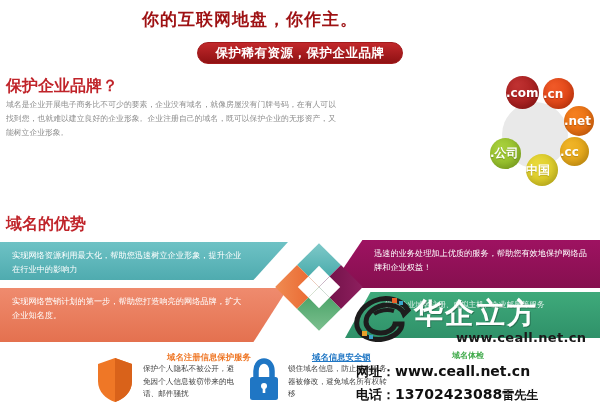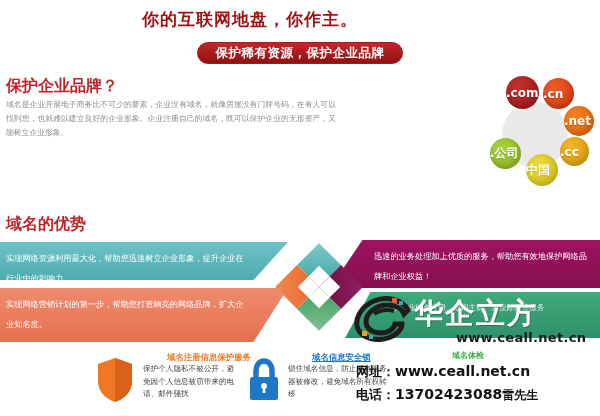--- a/index.html
+++ b/index.html
@@ -64,22 +64,22 @@
   #b-cn  { left: 69px;  top: 2px;   width: 31px; height: 31px; background: radial-gradient(circle at 34% 28%, #f05a28, #d8380c); }
   #b-net { left: 90px;  top: 30px;  width: 30px; height: 30px; background: radial-gradient(circle at 34% 28%, #f58020, #e2660a); }
   #b-cc  { left: 86px;  top: 61px;  width: 29px; height: 29px; background: radial-gradient(circle at 34% 28%, #f0b428, #dfa010); }
   #b-cni { left: 52px;  top: 78px;  width: 32px; height: 32px; background: radial-gradient(circle at 34% 28%, #e8d83a, #d6c51e); }
   #b-gs  { left: 16px;  top: 62px;  width: 31px; height: 31px; background: radial-gradient(circle at 34% 28%, #a8d03c, #8cb822); }
   #b-wl  { left: 6px;   top: 26px;  width: 33px; height: 33px; background: radial-gradient(circle at 34% 28%, #5cb85c, #3f9b40); }
   #b-cni span, #b-cc span { text-shadow: 0 1px 1px rgba(0,0,0,.18); }
 
   
   .ribbon {
-    position: absolute; padding: 6px 10px 6px 6px;
-    color: #ffffff; font-size: 8.2px; line-height: 20px;
+    position: absolute; padding: 6px 10px 6px 12px;
+    color: #ffffff; font-size: 8.2px; line-height: 14px;
   }
   #rib-1 {
     left: 0px; top: 242px; width: 288px; height: 38px;
     background: linear-gradient(180deg,#6ec2c5 0%, #4fabaf 100%);
     border-radius: 0 0 0 0;
     clip-path: polygon(0 0, 100% 0, 88% 100%, 0 100%);
     padding-right: 42px;
   }
   #rib-2 {
     left: 0px; top: 288px; width: 288px; height: 54px;

